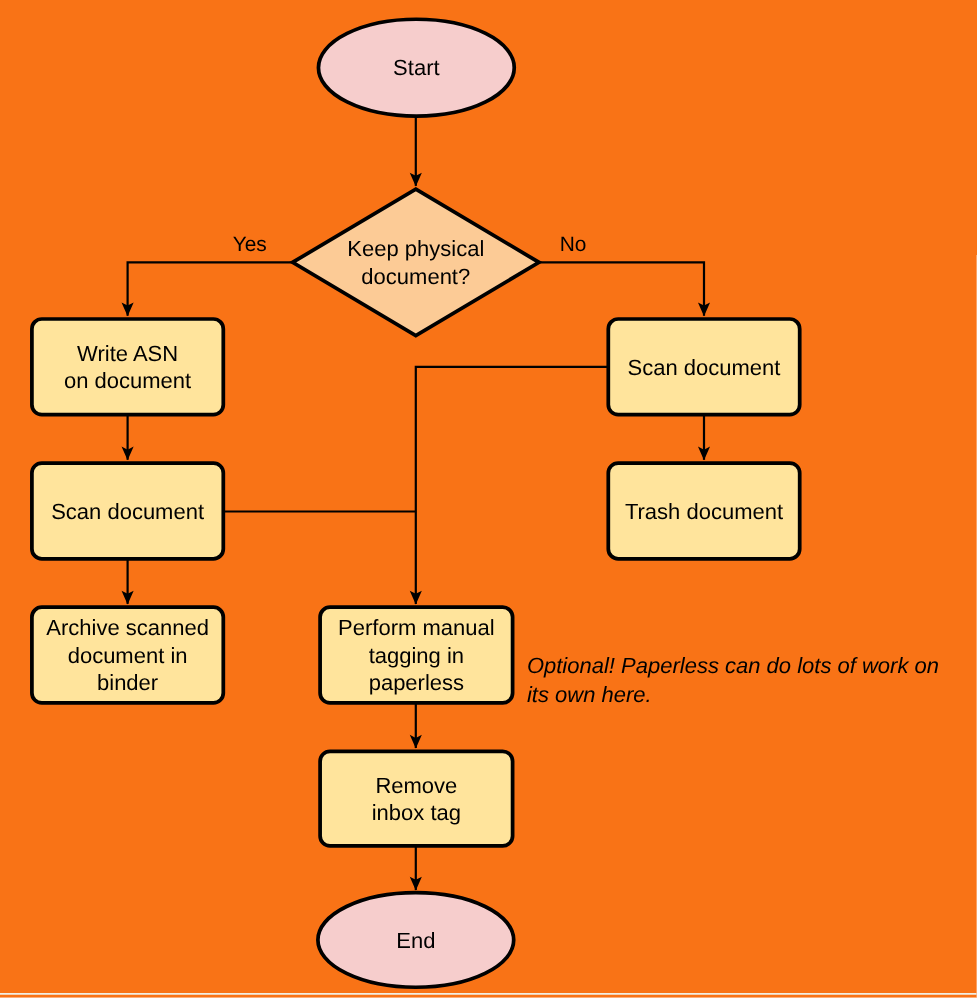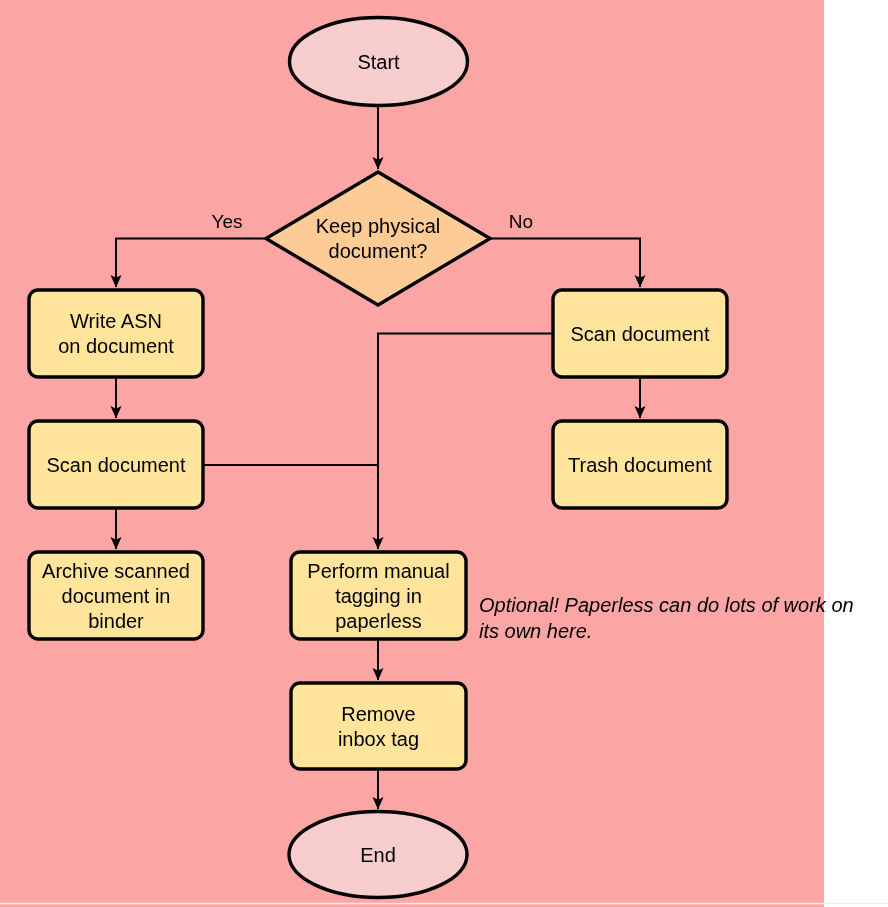--- a/index.html
+++ b/index.html
@@ -6,23 +6,23 @@
     margin: 0;
     padding: 0;
     background: #ffffff;
     width: 888px;
     height: 907px;
     overflow: hidden;
     font-family: "Liberation Sans", sans-serif;
   }
   .stage {
     position: relative;
-    width: 824px;
+    width: 888px;
     height: 907px;
-    background: #fca5a5;
+    background: #f97316;
   }
   svg { display: block; }
   svg text {
     font-family: "Liberation Sans", sans-serif;
     fill: #000000;
   }
   .node-label { font-size: 20px; }
   .edge-label { font-size: 19px; }
   .note-text  { font-size: 20px; font-style: italic; }
 </style>

